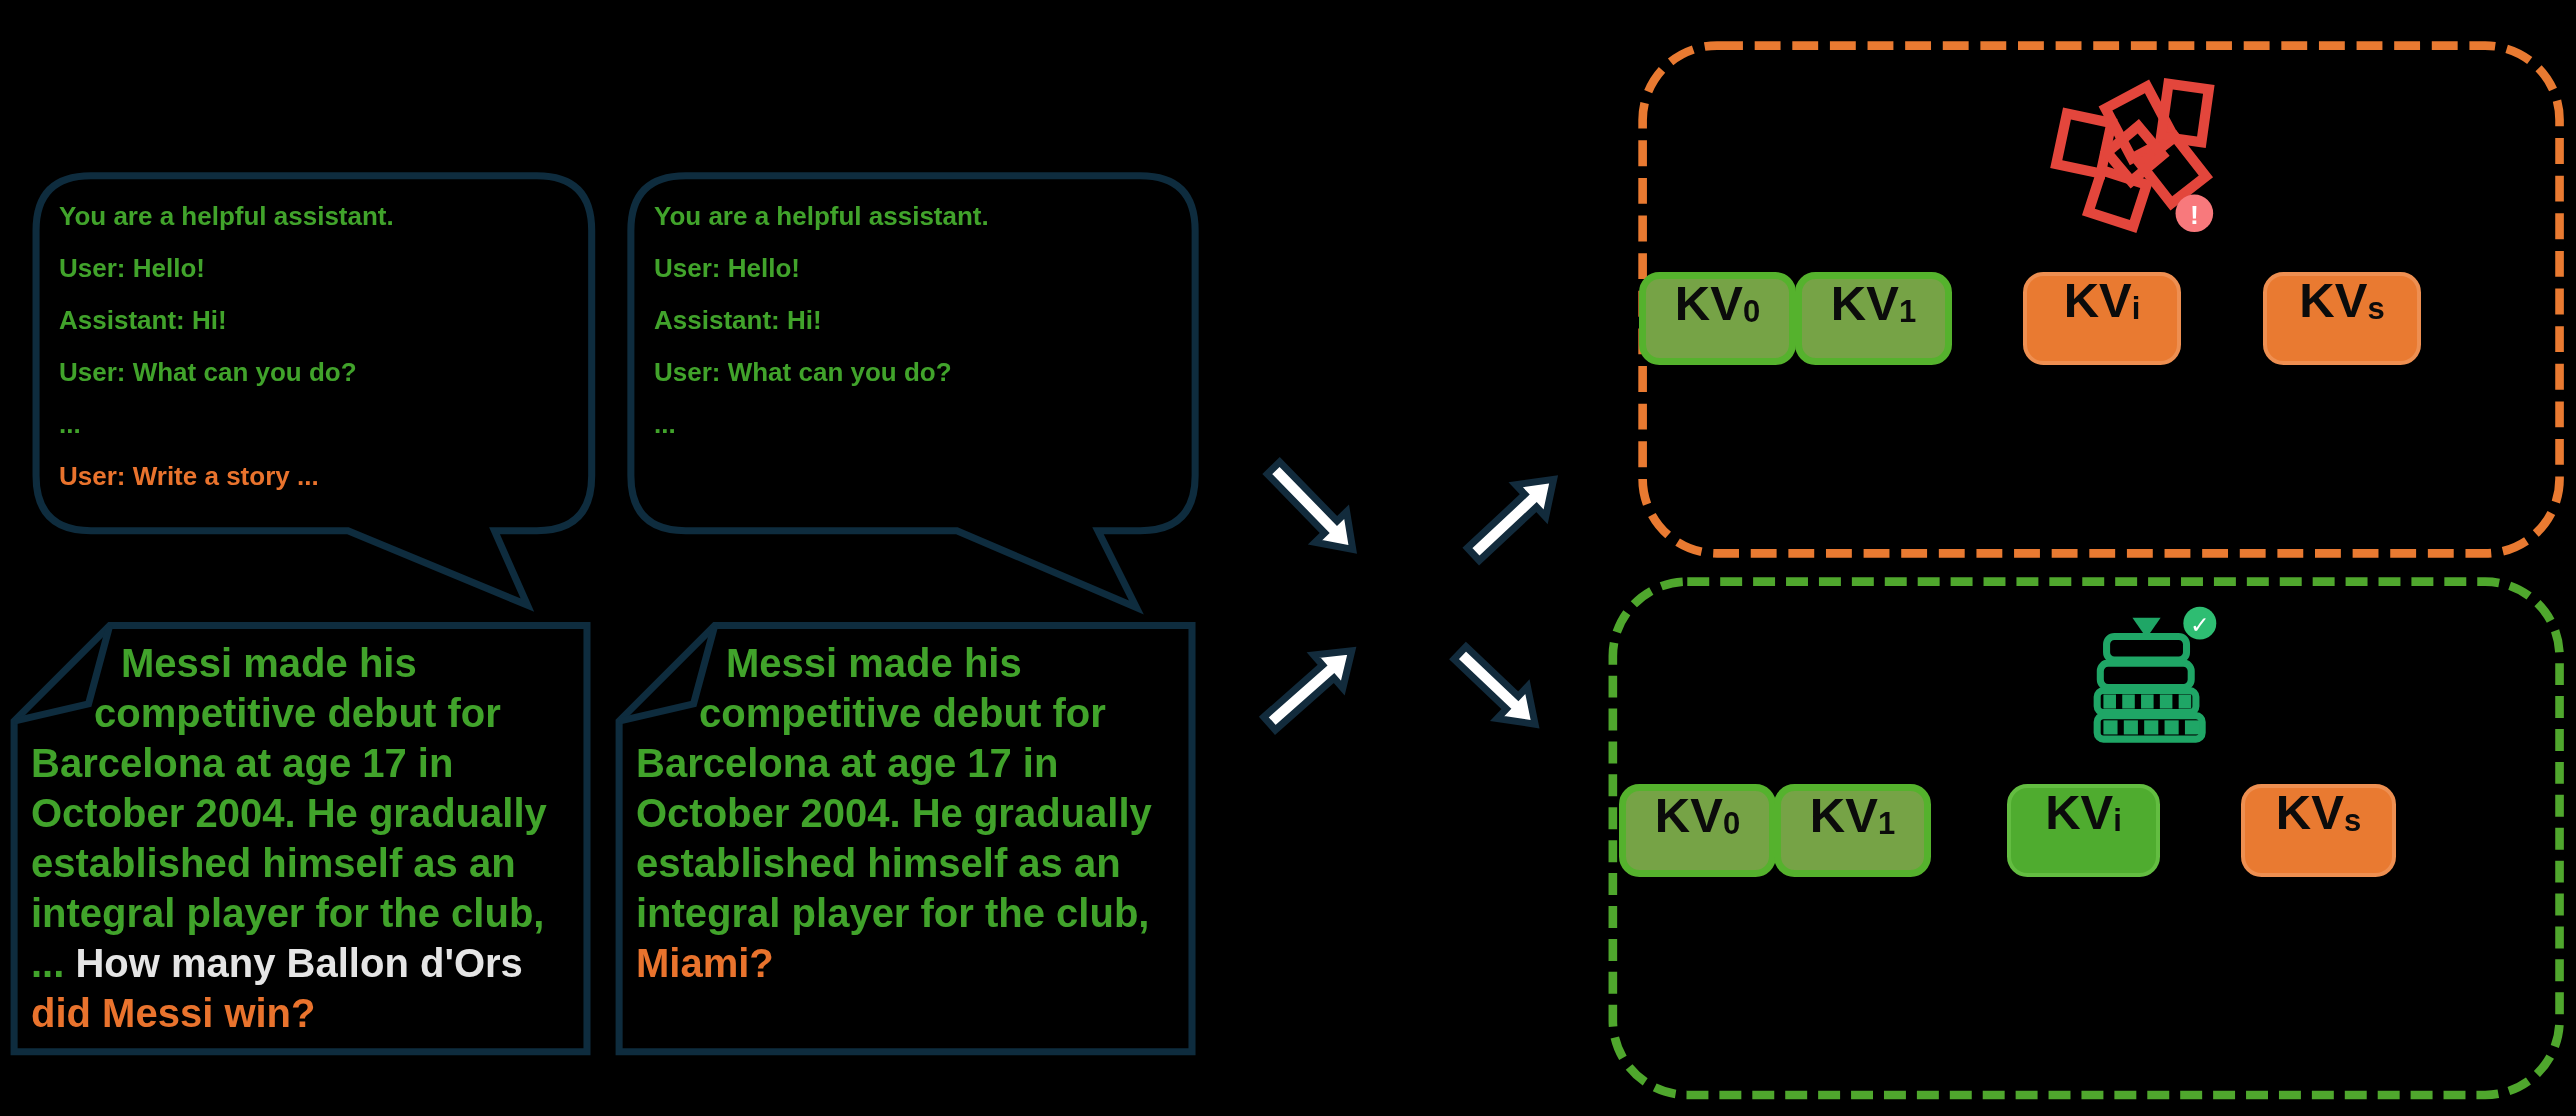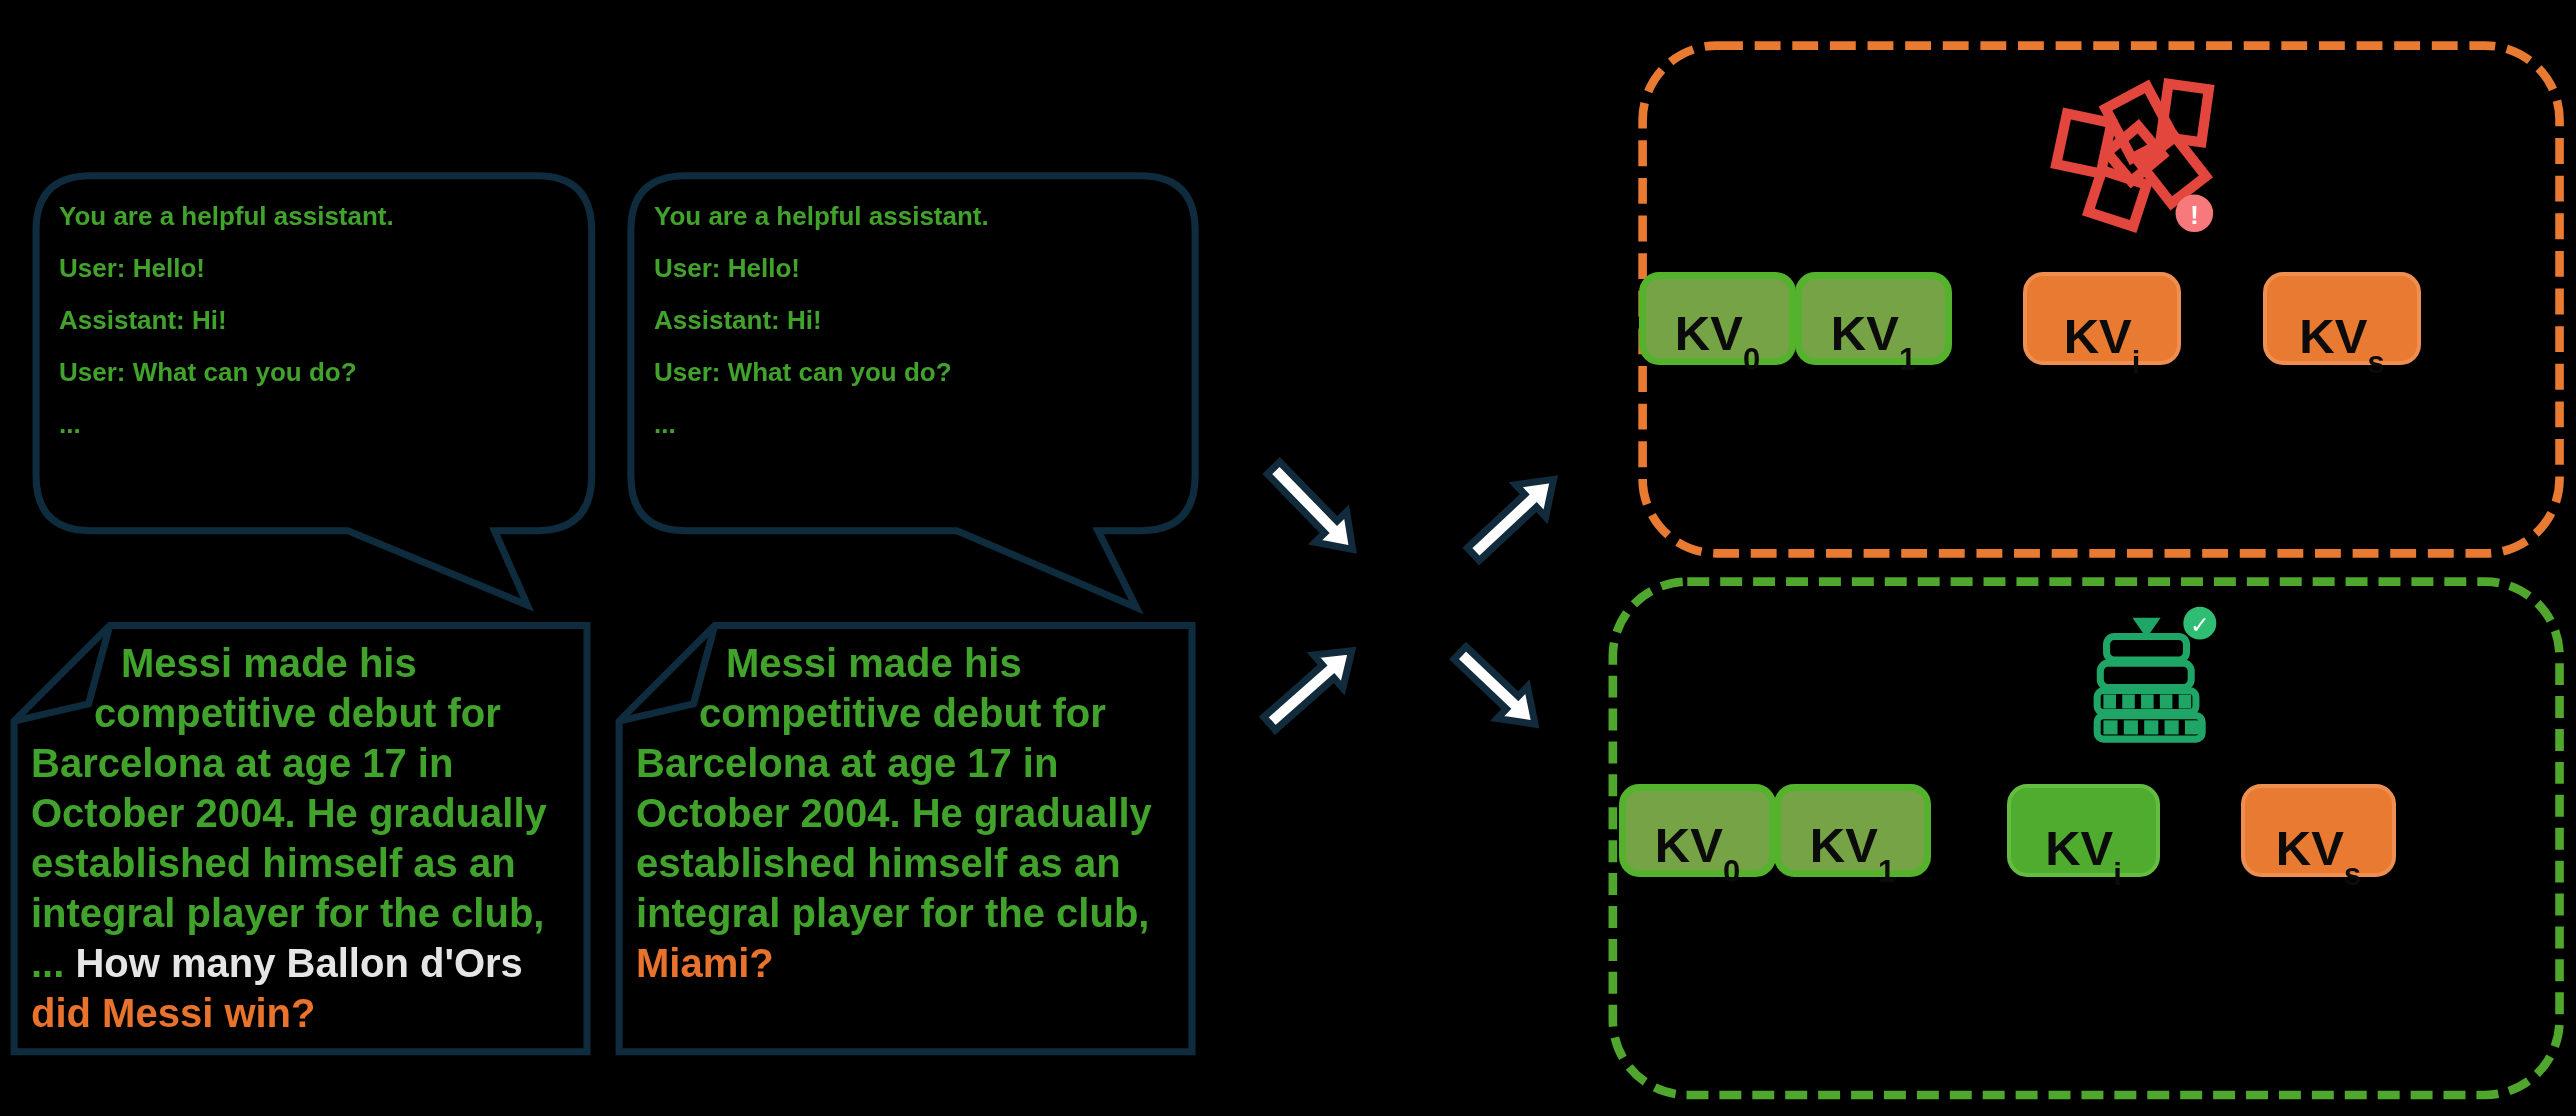--- a/index.html
+++ b/index.html
@@ -4,21 +4,21 @@
 <style>
   html,body{margin:0;padding:0;background:#000;}
   .stage{position:relative;width:2576px;height:1117px;background:#000;overflow:hidden;
          font-family:"Liberation Sans","DejaVu Sans",sans-serif;}
   .shapes{position:absolute;left:0;top:0;width:2576px;height:1117px;}
   .textblock{position:absolute;font-weight:700;white-space:nowrap;}
   .bubble-text{font-size:26px;line-height:52px;}
   .doc-text{font-size:40px;line-height:50px;}
   .tline{white-space:nowrap;}
   .kv{position:absolute;height:93px;box-sizing:border-box;border-radius:20.4px;
-      display:flex;align-items:flex-end;justify-content:center;
+      display:flex;align-items:flex-start;justify-content:center;
       font-weight:700;color:#0b0b0b;}
   .kv-main{font-size:49px;line-height:1;}
   .kv-sub{font-size:31px;line-height:1;transform:translateY(17px);}
   .kv--olive{background:#76A346;border:7px solid #55B22D;}
   .kv--green{background:#4FAC2F;border:4.7px solid #63BD41;}
   .kv--orange{background:#E97A31;border:4.7px solid #EE8F51;}
   
   #kv-r0c0{left:1639px;top:272px;width:157px;}
   #kv-r0c1{left:1795px;top:272px;width:157px;}
   #kv-r0c2{left:2023px;top:272px;width:158px;}
@@ -99,20 +99,21 @@
       <text x="2807" y="797" text-anchor="middle" dominant-baseline="central" font-size="30" font-weight="bold" fill="#FFFFFF">✓</text>
     </g>
   </svg>
 
   <div id="bubble1-text" class="textblock bubble-text">
       <div class="tline"><span style="color: rgb(65, 163, 43);">You are a helpful assistant.</span></div>
       <div class="tline"><span style="color: rgb(65, 163, 43);">User: Hello!</span></div>
       <div class="tline"><span style="color: rgb(65, 163, 43);">Assistant: Hi!</span></div>
       <div class="tline"><span style="color: rgb(65, 163, 43);">User: What can you do?</span></div>
       <div class="tline"><span style="color: rgb(65, 163, 43);">...</span></div>
+      <div class="tline"><span style="color: rgb(233, 115, 45);">User: Write a story ...</span></div>
     </div>
   <div id="bubble2-text" class="textblock bubble-text">
       <div class="tline"><span style="color: rgb(65, 163, 43);">You are a helpful assistant.</span></div>
       <div class="tline"><span style="color: rgb(65, 163, 43);">User: Hello!</span></div>
       <div class="tline"><span style="color: rgb(65, 163, 43);">Assistant: Hi!</span></div>
       <div class="tline"><span style="color: rgb(65, 163, 43);">User: What can you do?</span></div>
       <div class="tline"><span style="color: rgb(65, 163, 43);">...</span></div>
     </div>
   <div id="doc1-text" class="textblock doc-text">
       <div class="tline" style="padding-left: 90px;"><span style="color: rgb(65, 163, 43);">Messi made his</span></div>

